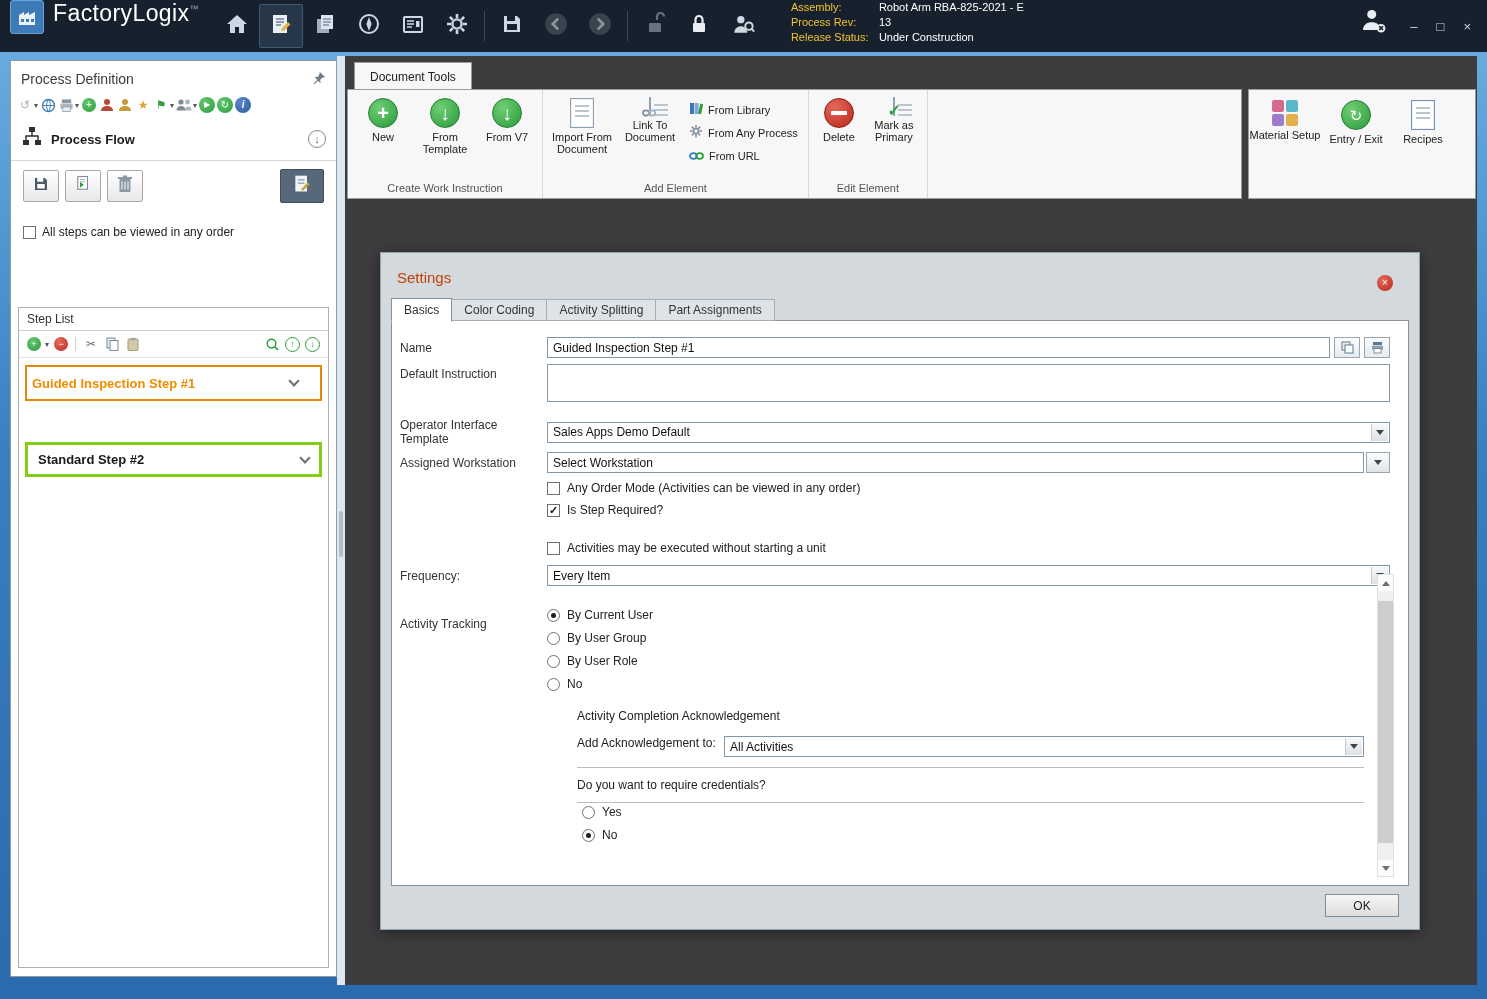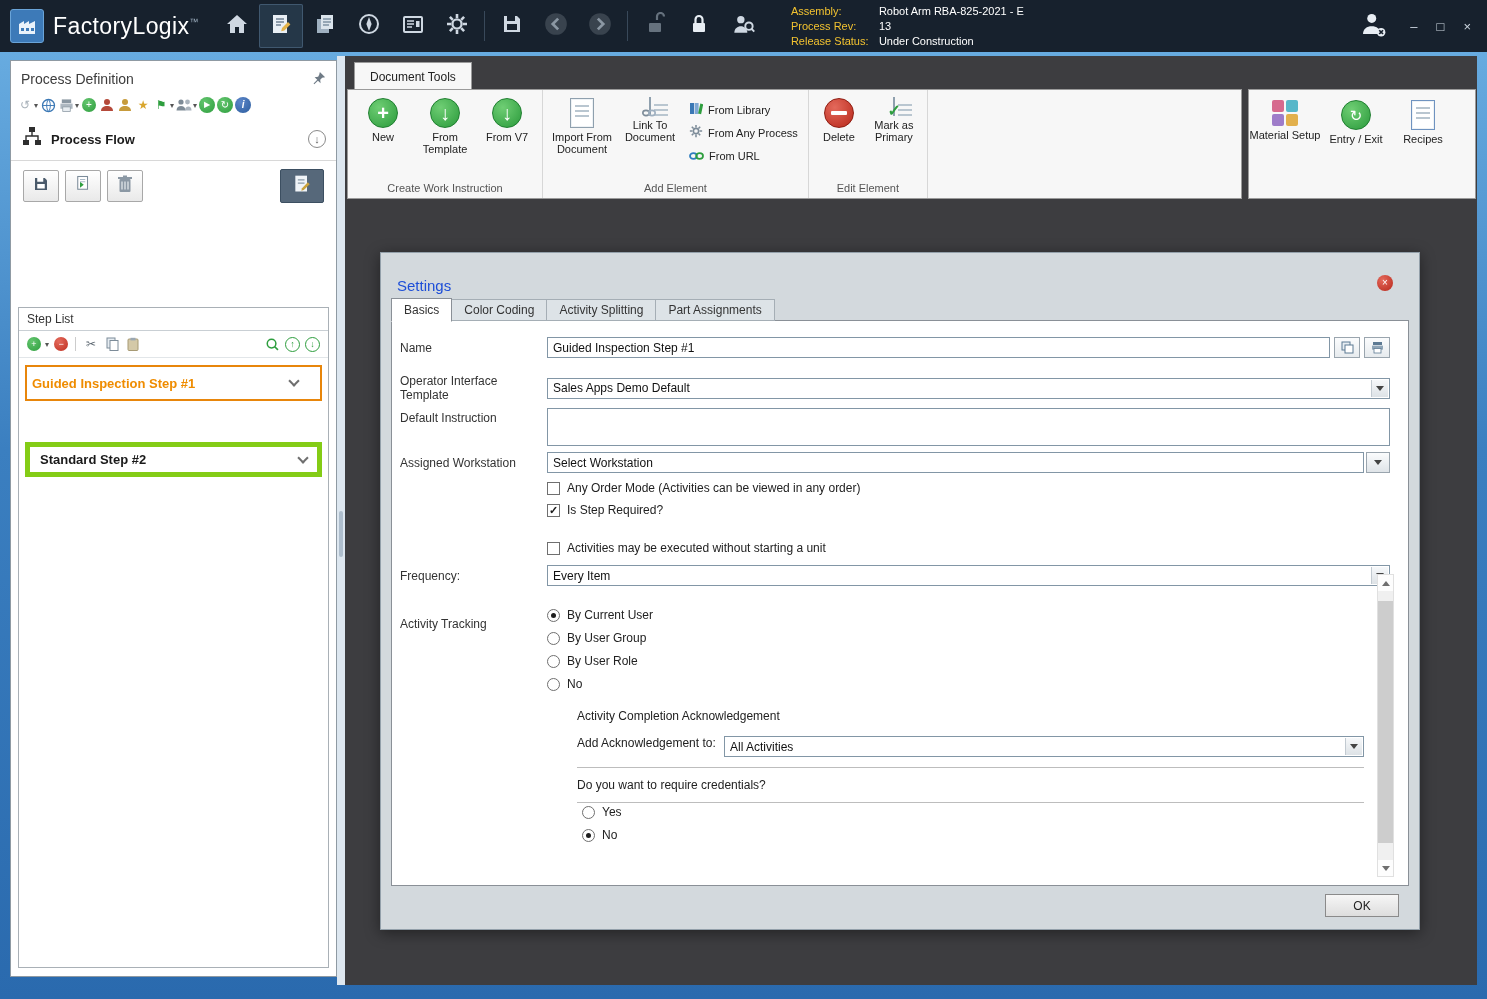--- a/index.html
+++ b/index.html
@@ -1,20 +1,20 @@
 <!DOCTYPE html>
 <html><head>
 <meta charset="utf-8">
 <style>
 *{box-sizing:border-box;margin:0;padding:0;font-family:"Liberation Sans",sans-serif}
 html,body{width:1487px;height:999px}
 body{position:relative;background:linear-gradient(180deg,#6db1e4 0%,#3b7fc0 45%,#2a6aae 100%);overflow:hidden}
 
 
-.titlebar{position:absolute;left:0;top:0;width:1487px;height:52px;background:#17212d;display:flex;align-items:center;color:#e8eef4}
+.titlebar{position:absolute;left:0;top:0;width:1487px;height:52px;background:#17212d;display:flex;color:#e8eef4}
 .logo{width:34px;height:34px;margin-left:10px;background:#3d7ab8;border:1px solid #6aa4d8;border-radius:3px;flex:none;display:flex;align-items:center;justify-content:center}
 .app-name{font-size:23px;color:#fff;margin-left:9px;font-weight:400;letter-spacing:.4px;white-space:nowrap}
 .app-name .tm{font-size:9px;vertical-align:super;color:#9fb0c0}
 .tb-icons{display:flex;align-items:center;margin-left:16px}
 .tb-btn{width:44px;height:44px;display:flex;align-items:center;justify-content:center;border-radius:2px;cursor:pointer}
 .tb-btn.active{background:#253748;box-shadow:inset 0 0 0 1px #40586f}
 .tb-sep{width:1px;height:30px;background:#39495a;margin:0 5px}
 .asm{margin-left:26px;font-size:11px;line-height:15px;white-space:nowrap}
 .asm .r{display:flex}
 .asm .l{width:88px;color:#f2c230;font-weight:400}
@@ -44,21 +44,21 @@
 .sq-btn.pressed{background:#56687a;border-color:#3c4f61}
 .sb-chk{display:flex;align-items:center;gap:6px;padding:14px 12px 10px 12px;font-size:12px;color:#222}
 .cb{width:13px;height:13px;border:1px solid #6f6f6f;background:#fff;flex:none;display:flex;align-items:center;justify-content:center;font-size:11px;font-weight:700;color:#1a1a1a;line-height:1;cursor:pointer}
 .steplist{position:absolute;left:7px;right:7px;top:246px;bottom:8px;border:1px solid #a9b0b6}
 .sl-head{font-size:12px;color:#333;padding:4px 8px;border-bottom:1px solid #c9cfd4}
 .sl-tools{display:flex;align-items:center;gap:5px;padding:4px 8px;border-bottom:1px solid #e2e6e9}
 .sl-tools .sep{width:1px;height:14px;background:#ccc;margin:0 2px}
 .sl-tools .spacer{flex:1}
 .circ.sm{width:14px;height:14px;font-size:9px}
 .circ.red{background:radial-gradient(circle at 35% 30%,#e46a5c,#bf2e1f)}
-.step{margin:7px 6px 0 6px;height:35px;display:flex;align-items:center;background:#fff;border:5px solid #84cc16;padding:0 10px;cursor:pointer}
+.step{margin:7px 6px 0 6px;height:35px;display:flex;align-items:center;background:#fff;border:3px solid #84cc16;padding:0 10px;cursor:pointer}
 .step .lab{flex:1;font-size:13px;font-weight:700;color:#1a1a1a}
 .step.sel{border:2px solid #e8860b;height:36px}
 .step.sel .lab{color:#ef8c00}
 .step.second{margin-top:41px}
 .chev{width:8px;height:8px;border-right:2px solid #6f6f6f;border-bottom:2px solid #6f6f6f;transform:rotate(45deg);margin-top:-4px;cursor:pointer}
 
 
 .splitter{position:absolute;left:337px;top:56px;width:8px;height:929px;background:#dde7f0}
 .splitter .grip{position:absolute;left:2px;top:455px;width:4px;height:46px;background:#aebecd;border-radius:2px}
 
@@ -79,21 +79,21 @@
 .doc-ic{width:24px;height:30px;background:#fff;border:1px solid #8fa0ae;position:relative;box-shadow:inset 0 0 0 1px #eef2f5}
 .doc-ic:after{content:"";position:absolute;left:4px;top:6px;width:14px;height:2px;background:#b9c6d0;box-shadow:0 5px 0 #b9c6d0,0 10px 0 #b9c6d0}
 .smallrow{display:flex;align-items:center;gap:5px;height:23px;padding:0 6px;cursor:pointer;white-space:nowrap}
 .smallrow .t{font-size:11px;color:#222}
 .smcol{display:flex;flex-direction:column;justify-content:flex-start;padding-top:2px}
 .grid-ic{width:26px;height:26px;display:grid;grid-template-columns:12px 12px;grid-template-rows:12px 12px;gap:2px}
 .grid-ic span{border-radius:2px}
 
 
 .dialog{position:absolute;left:35px;top:196px;width:1040px;height:678px;background:#d3d9dd;border:1px solid #93a0aa;box-shadow:0 3px 14px rgba(0,0,0,.45)}
-.dlg-title{position:absolute;left:16px;top:24px;font-size:15px;color:#1d4ed8}
+.dlg-title{position:absolute;left:16px;top:16px;font-size:15px;color:#c2410c}
 .dlg-close{position:absolute;right:26px;top:22px;width:16px;height:16px;border-radius:50%;background:radial-gradient(circle at 35% 30%,#e4695b,#b7271a);color:#fff;font-size:10px;display:flex;align-items:center;justify-content:center;cursor:pointer;line-height:1}
 .tabs{position:absolute;left:10px;top:45px;display:flex;align-items:flex-end;z-index:2}
 .tab{height:22px;padding:0 12px;display:flex;align-items:center;font-size:12px;color:#333;background:#dde3e7;border:1px solid #a5aeb5;border-left:none;cursor:pointer}
 .tab:first-child{border-left:1px solid #a5aeb5}
 .tab.active{height:24px;background:#fff;border:1px solid #8a9097;border-bottom:1px solid #fff;margin-bottom:-1px}
 .dlg-body{position:absolute;left:10px;top:67px;width:1018px;height:566px;background:#fff;border:1px solid #8a9097;z-index:1}
 .frm-row{display:flex;align-items:center;margin:6px 18px 0 8px}
 .frm-lbl{width:147px;flex:none;font-size:12px;color:#333}
 .inp{flex:1;height:21px;border:1px solid #8296a6;background:#fff;font-size:12px;color:#111;padding:0 5px;outline:none}
 .mini-btn{width:26px;height:21px;margin-left:4px;border:1px solid #9aa5ae;background:linear-gradient(#fbfcfd,#e7ebee);display:flex;align-items:center;justify-content:center;cursor:pointer}
@@ -351,20 +351,24 @@
     <div style="flex:1"></div>
     <div class="sq-btn pressed">
       <span><svg width="20" height="20" viewBox="0 0 24 24">
             <rect x="4" y="2" width="14" height="19" fill="#f0f4f8"></rect>
             <path d="M7 7h8M7 11h8" stroke="#8a9aa8" stroke-width="1.4"></path>
             <path d="M12 17l7-7 2.2 2.2-7 7-3 .8z" fill="#caa23c"></path>
           </svg></span>
     </div>
   </div>
 
+  <div class="sb-chk">
+    <span class="cb"></span>
+    <span>All steps can be viewed in any order</span>
+  </div>
 
   <div class="steplist">
     <div class="sl-head">Step List</div>
     <div class="sl-tools">
       <span class="circ sm">+</span>
       <span class="dd">▾</span>
       <span class="circ sm red">−</span>
       <span class="sep"></span>
       <span class="mi" style="color:#5b6670">✂</span>
       <span class="mi">
@@ -544,33 +548,33 @@
           </span>
         <span class="mini-btn">
             <svg width="13" height="13" viewBox="0 0 13 13">
               <rect x="2" y="1" width="9" height="3" fill="#5d7a93"></rect>
               <rect x="1" y="4.6" width="11" height="4" fill="#8fa5b7"></rect>
               <rect x="3" y="7.4" width="7" height="4.6" fill="#fff" stroke="#5d7a93" stroke-width="0.8"></rect>
             </svg>
           </span>
       </div>
 
+      <div class="frm-row" style="align-items:flex-start">
+        <span class="frm-lbl" style="padding-top:3px">Default Instruction</span>
+        <div class="txtarea"></div>
+      </div>
+
       <div class="frm-row" style="margin-top:16px">
         <span class="frm-lbl">Operator Interface Template</span>
         <div class="sel">
             <span>Sales Apps Demo Default</span>
             <span class="arr">
               <span class="tri"></span>
             </span>
           </div>
-      </div>
-
-      <div class="frm-row" style="align-items:flex-start">
-        <span class="frm-lbl" style="padding-top:3px">Default Instruction</span>
-        <div class="txtarea"></div>
       </div>
 
       <div class="frm-row">
         <span class="frm-lbl">Assigned Workstation</span>
         <div class="sel" style="padding-right:9px">
             <span>Select Workstation</span>
           </div>
         <span class="drop-btn">
             <span class="tri"></span>
           </span>

